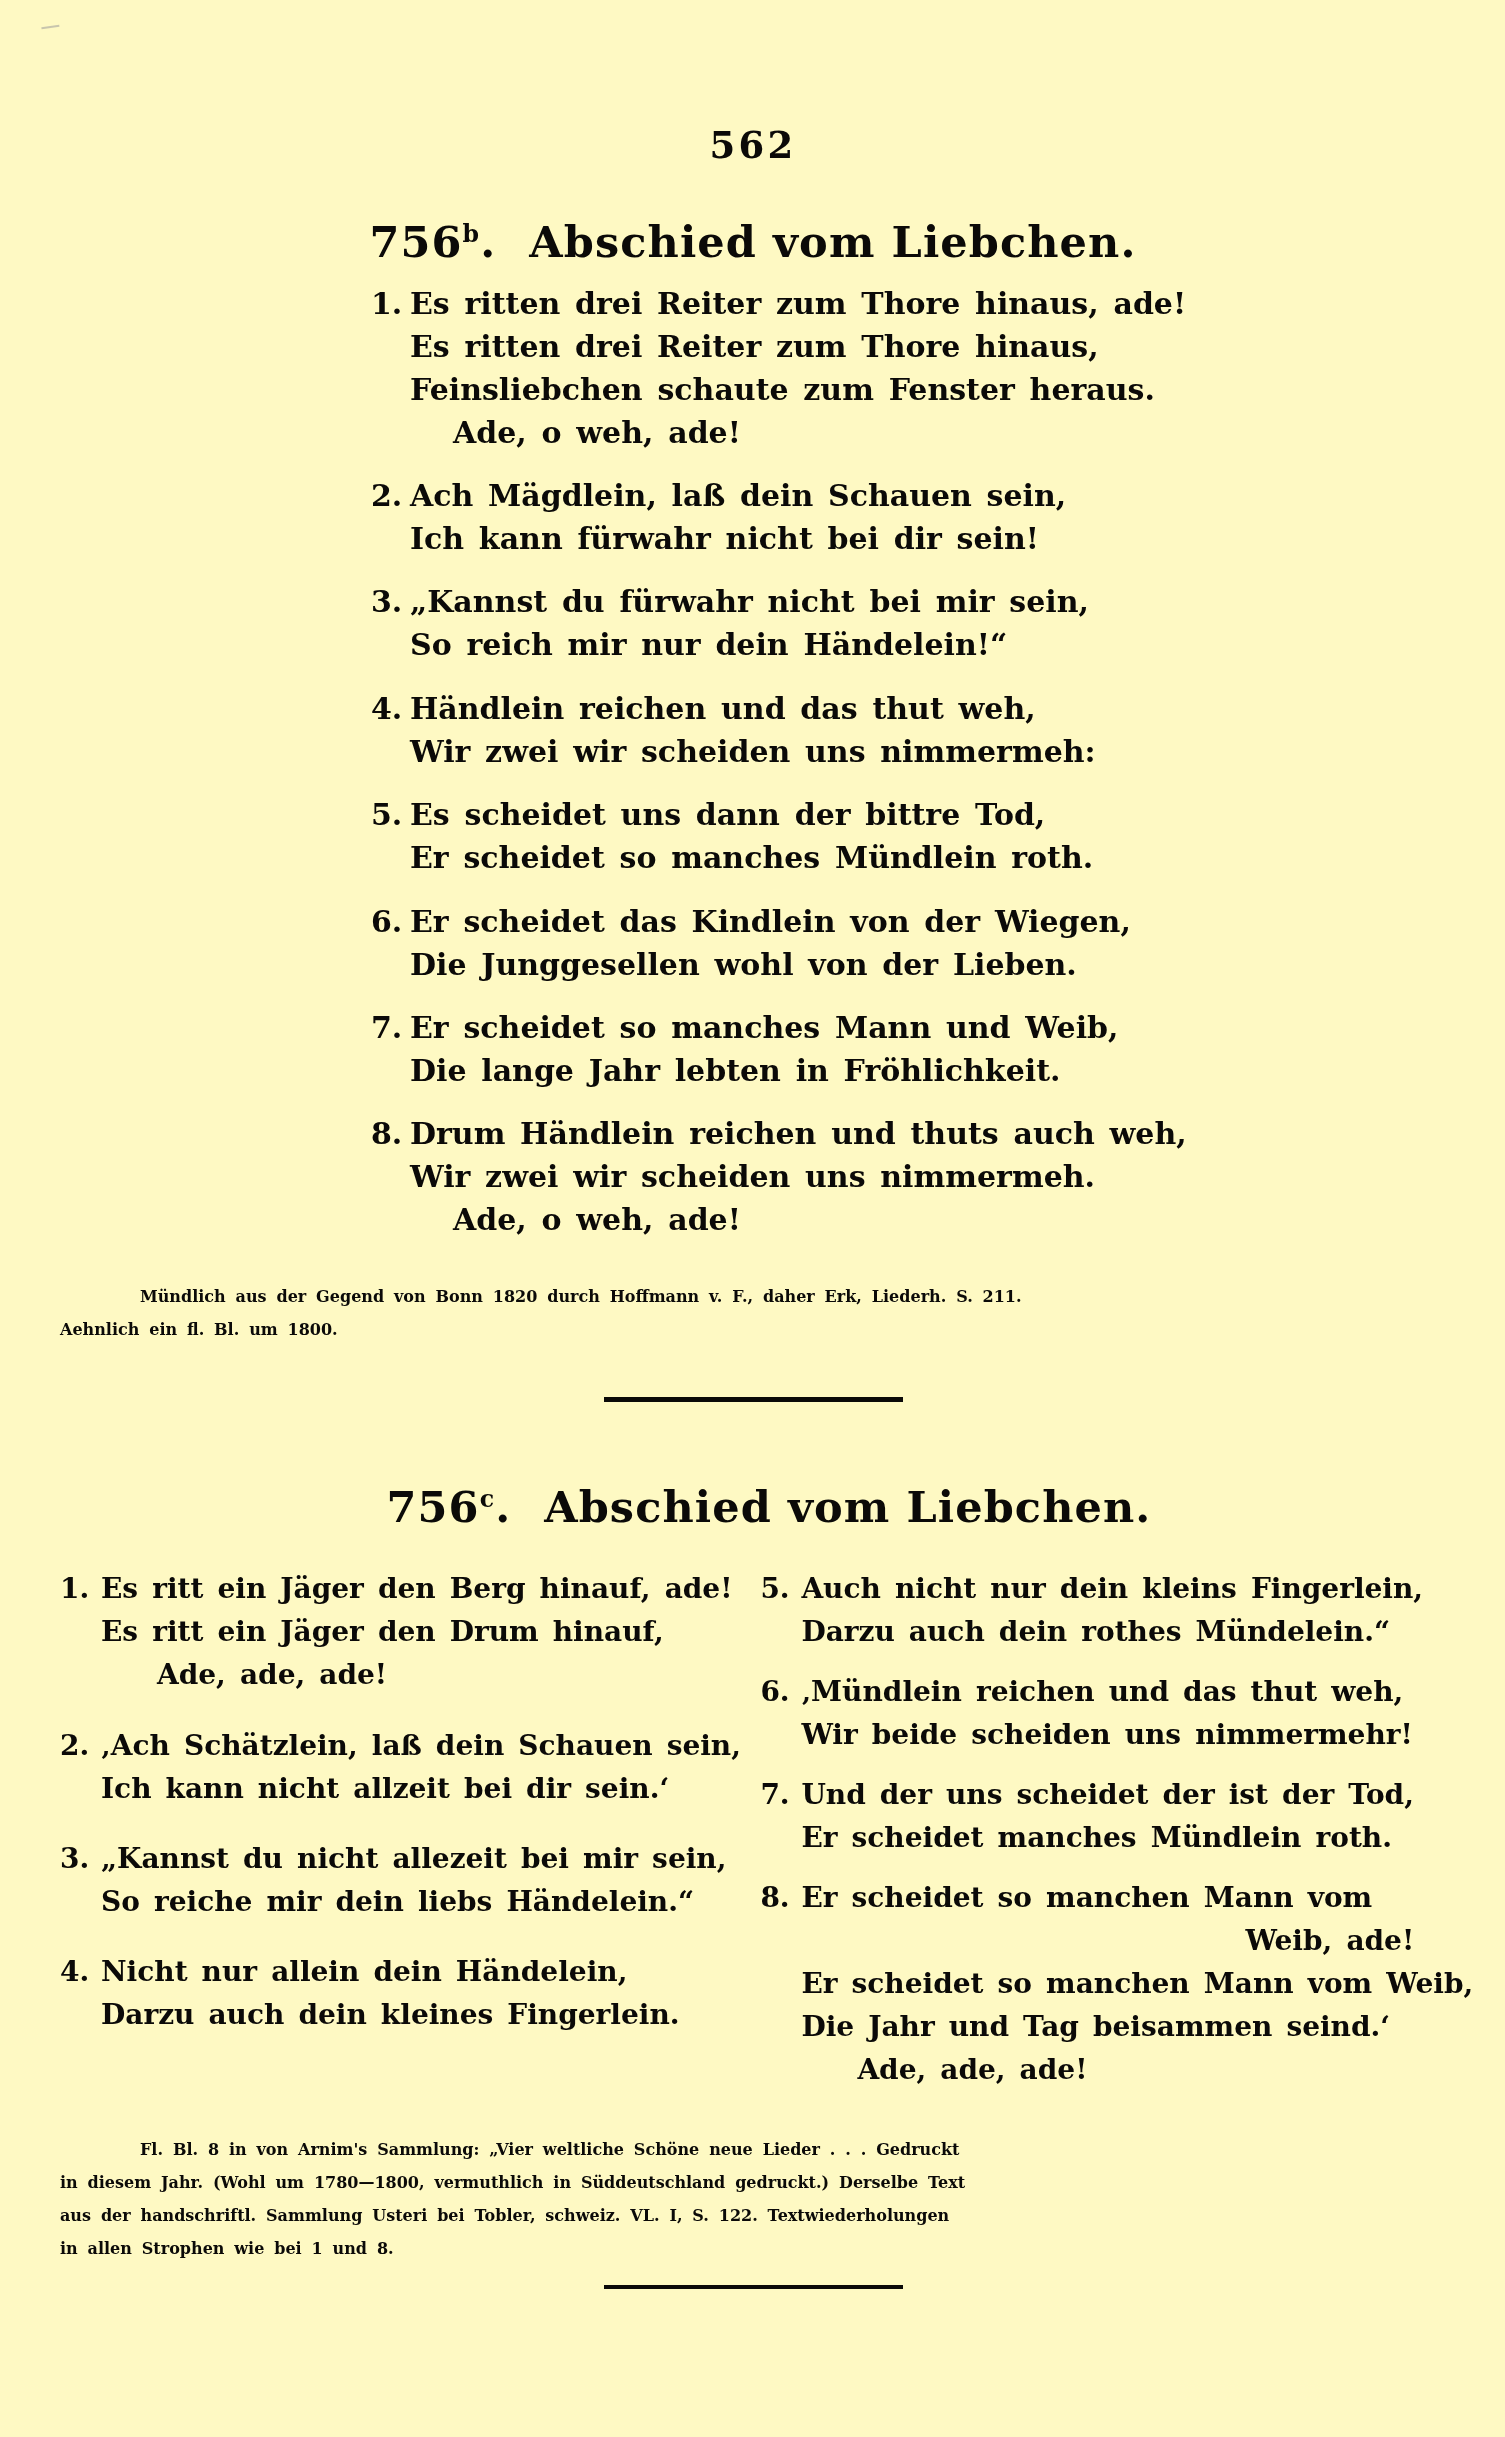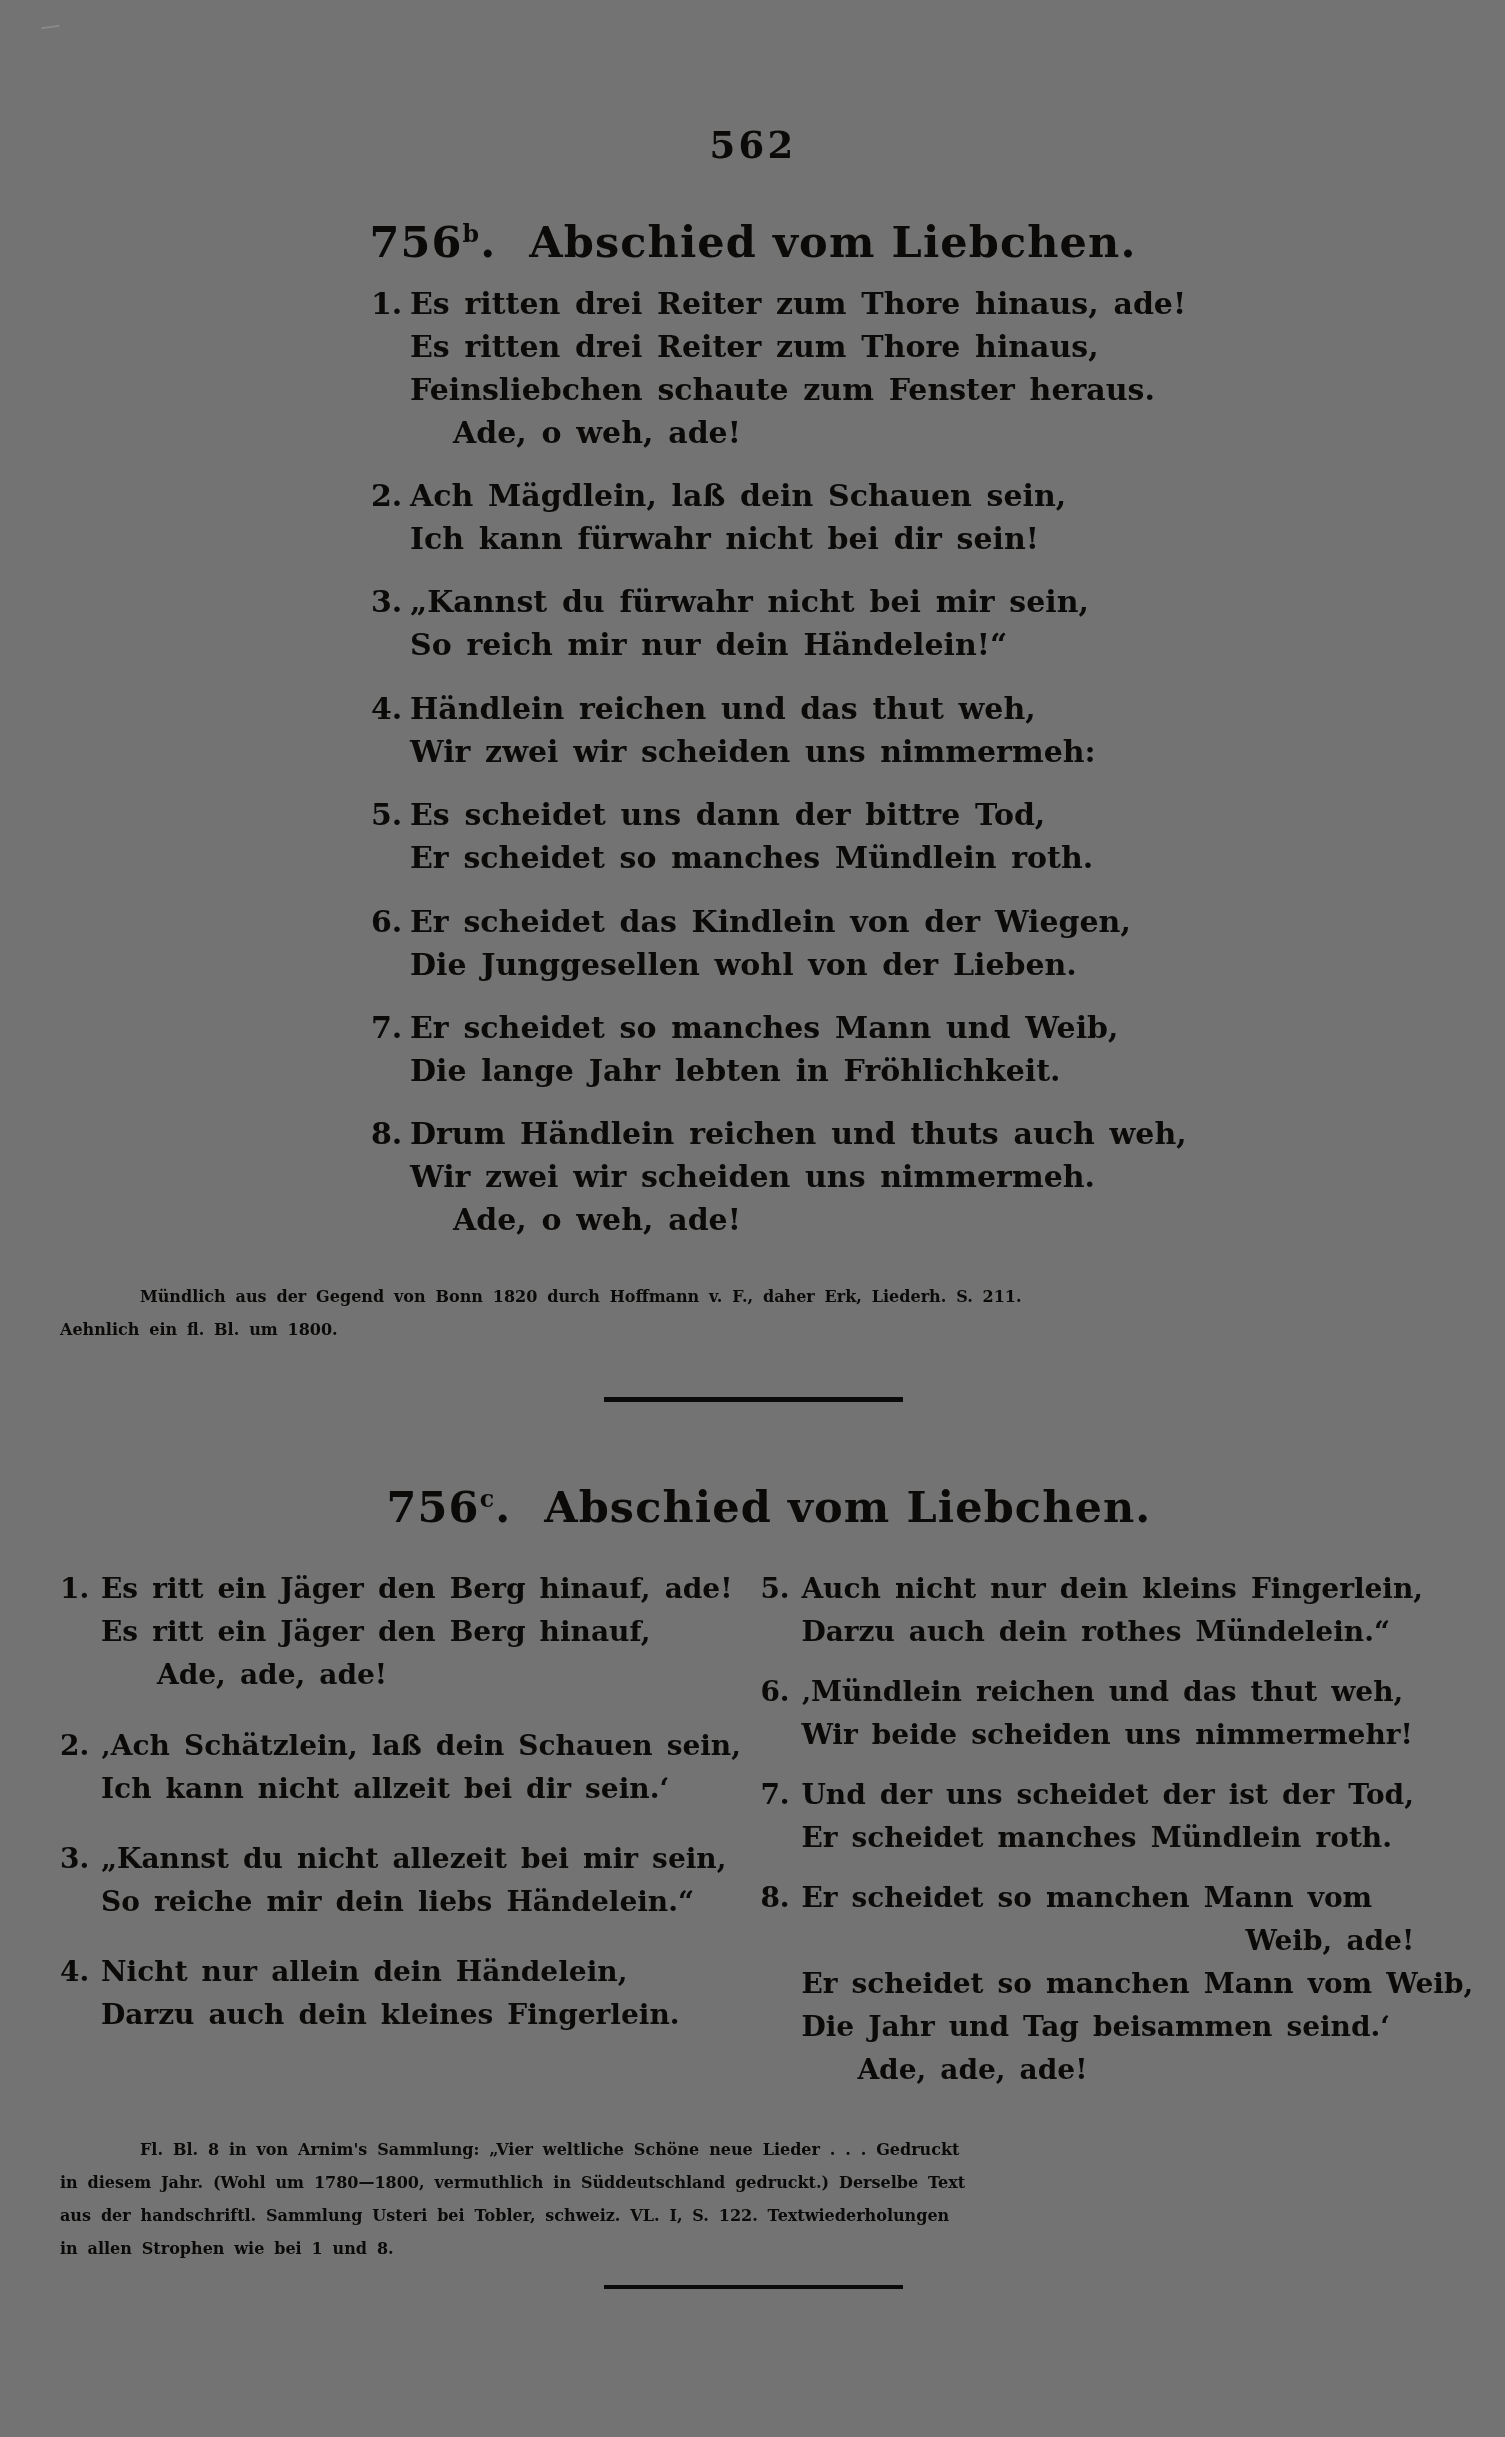--- a/index.html
+++ b/index.html
@@ -1,21 +1,21 @@
 <!DOCTYPE html>
 <html style="font-size:8.6px"><head>
 <meta charset="utf-8">
 <style>
   html, body { margin: 0; padding: 0; background: #e8e8e8; }
   .page {
     position: relative;
     width: 1506px;
     height: 2438px;
     margin: 0 auto;
-    background: #737373;
+    background: #fef9c3;
     color: #0b0a08;
     font-family: "DejaVu Serif", "Liberation Serif", serif;
     font-weight: 700;
     overflow: hidden;
     box-sizing: border-box;
     padding-top: 124px;
   }
   .scan-artifact {
     position: absolute;
     left: 42px; top: 26px;
@@ -178,21 +178,21 @@
 
   <div class="song-title title-c"><span>756</span><sup>c</sup><span>.</span><span class="t-name">Abschied vom Liebchen.</span></div>
 
   <div class="columns">
     <div class="col-left">
       <div class="stanza">
         <div class="vline">
             <span class="num">1.</span>
             <span>Es ritt ein Jäger den Berg hinauf, ade!</span>
           </div>
-        <div class="cont">Es ritt ein Jäger den Berg hinauf,</div>
+        <div class="cont">Es ritt ein Jäger den Drum hinauf,</div>
         <div class="refrain">Ade, ade, ade!</div>
       </div>
       <div class="stanza">
         <div class="vline">
             <span class="num">2.</span>
             <span>‚Ach Schätzlein, laß dein Schauen sein,</span>
           </div>
         <div class="cont">Ich kann nicht allzeit bei dir sein.‘</div>
       </div>
       <div class="stanza">

